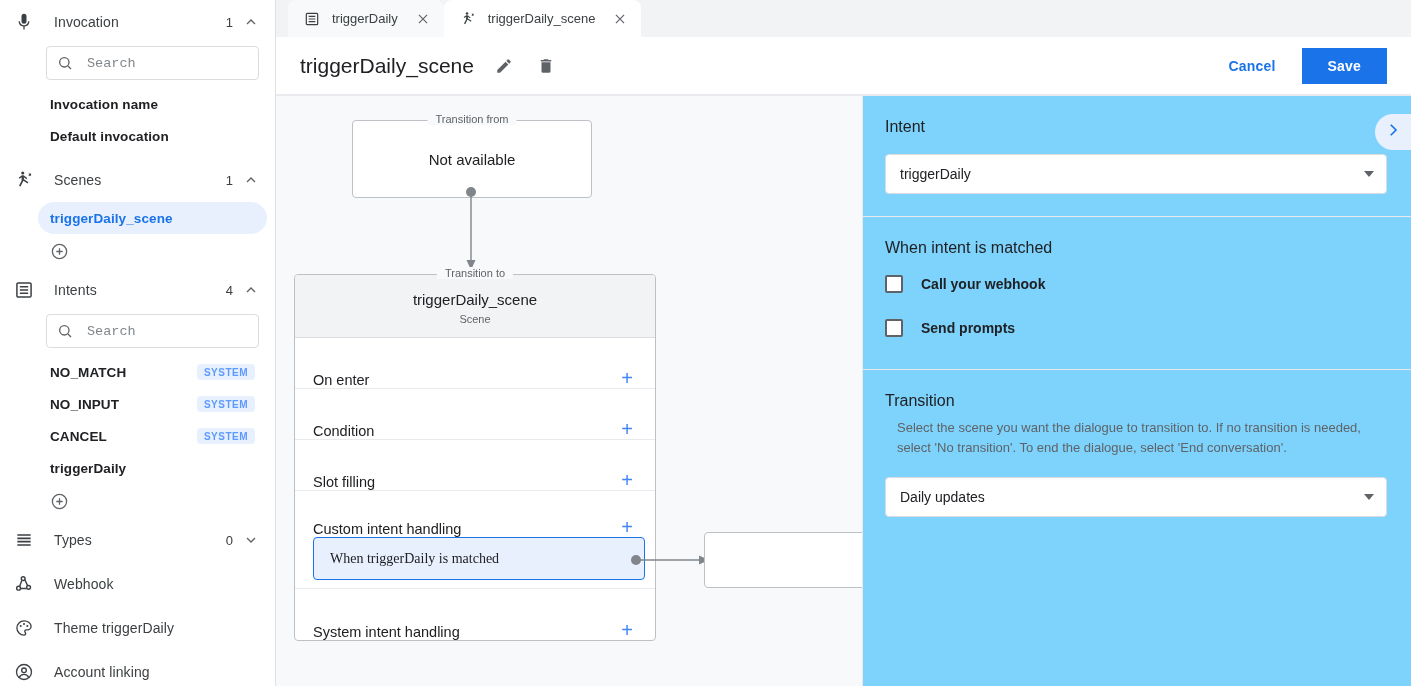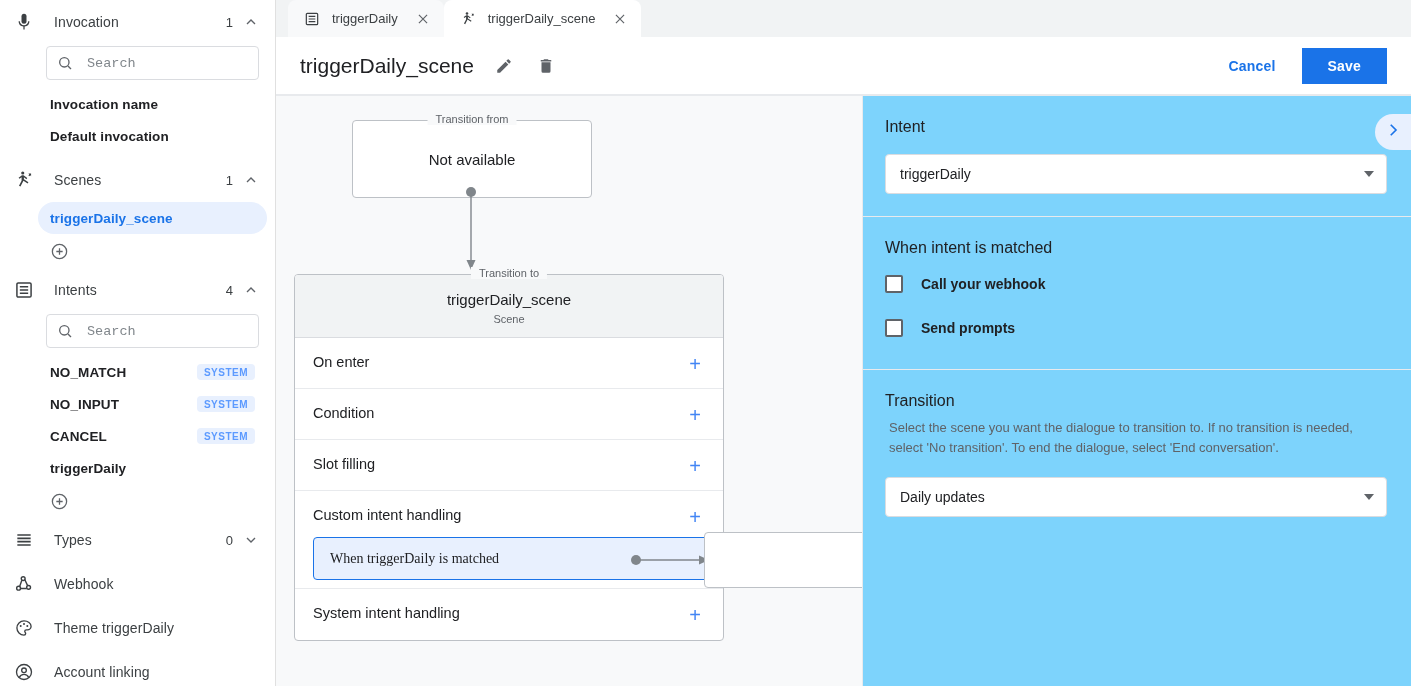--- a/index.html
+++ b/index.html
@@ -188,21 +188,21 @@
     background: #f1f3f4;
     border-bottom: 1px solid #dadce0;
     padding: 16px 0 12px;
     text-align: center;
     border-radius: 3px 3px 0 0;
   }
   .scene-head .nm { font-size: 15px; color: #202124; }
   .scene-head .sub { font-size: 11px; color: #5f6368; margin-top: 5px; }
   .scene-row {
     height: 51px;
-    display: flex; align-items: flex-start;
+    display: flex; align-items: flex-end;
     padding: 16px 22px 0 18px;
     border-bottom: 1px solid #e8eaed;
     cursor: pointer;
   }
   .scene-row .lbl { flex: 1 1 auto; font-size: 14.5px; color: #202124; }
   .plus { color: #4285f4; font-size: 20px; line-height: 1; cursor: pointer; user-select:none; }
   .scene-row.last { border-bottom: none; }
   .handler-wrap { padding: 0 10px 8px 18px; border-bottom: 1px solid #e8eaed; }
   .handler {
     height: 43px;
@@ -245,21 +245,21 @@
     border-top: 6px solid #5f6368;
   }
   .cbrow { display: flex; align-items: center; margin-top: 6px; height: 38px; cursor:pointer; }
   .cbox {
     width: 18px; height: 18px; border: 2px solid #5f6368;
     border-radius: 2px; flex: 0 0 18px; background:#fff;
   }
   .cbrow .cl { margin-left: 18px; font-size: 14px; font-weight: bold; color: #202124; }
   .panel-desc {
     font-size: 13px; color: #5f6368; line-height: 1.5;
-    margin: -8px 4px 20px; max-width: 512px;
+    margin: -8px 12px 20px; max-width: 512px;
   }
 
   
   .expand-pill {
     position: absolute; right: 0; top: 18px;
     width: 36px; height: 36px;
     background: #e8f0fe;
     border-radius: 18px 0 0 18px;
     display: flex; align-items: center; justify-content: center;
     color: #1a73e8; cursor: pointer;
@@ -487,21 +487,21 @@
           <span class="node-legend">Transition from</span>
           <div class="node-body">Not available</div>
         </div>
 
         <svg style="position:absolute; left:185px; top:92px; width:20px; height:90px; overflow:visible;">
           <circle cx="10" cy="4" r="5" fill="#80868b"></circle>
           <line x1="10" y1="4" x2="10" y2="72" stroke="#80868b" stroke-width="1.4"></line>
           <path d="M10 82 L5.5 72 L14.5 72 Z" fill="#80868b"></path>
         </svg>
 
-        <div class="scene-card" style="left:18px; top:178px; width:430px;">
+        <div class="scene-card" style="left:18px; top:178px; width:362px;">
           <span class="node-legend">Transition to</span>
 
           <div class="scene-head">
             <div class="nm">triggerDaily_scene</div>
             <div class="sub">Scene</div>
           </div>
 
           <div class="scene-row">
             <span class="lbl">On enter</span>
             <span class="plus">+</span>

